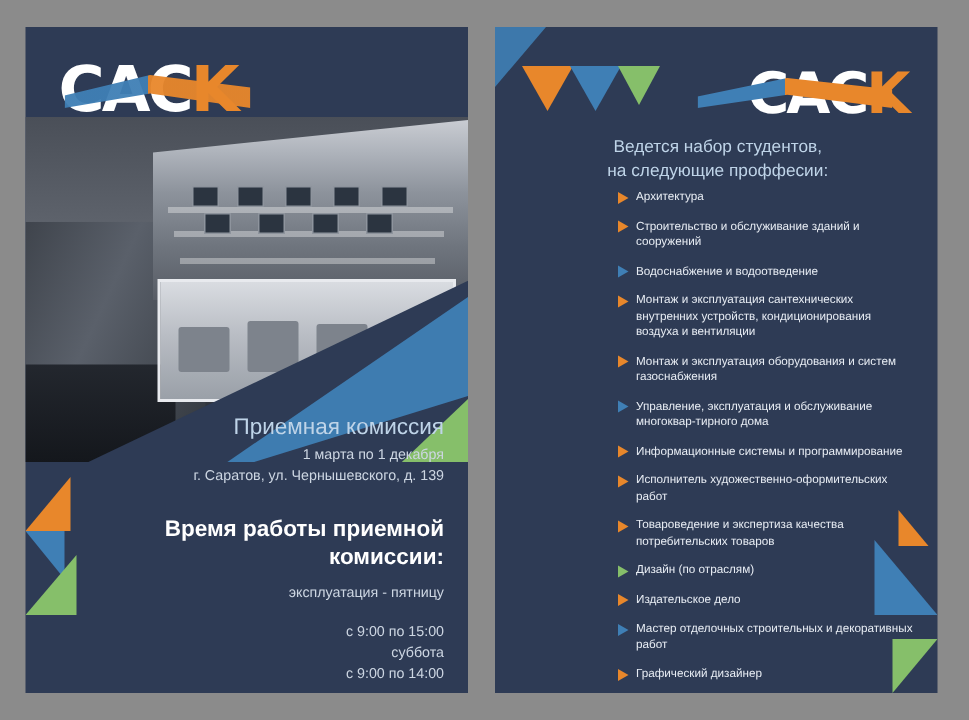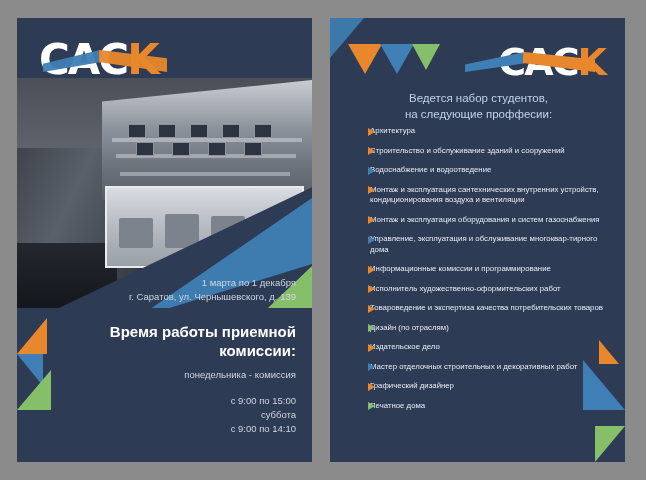--- a/index.html
+++ b/index.html
@@ -245,24 +245,25 @@
     line-height: 16px;
   }
   .list {
     position: absolute;
     left: 38px; top: 108px;
     width: 242px;
   }
   .li {
     position: relative;
     margin-bottom: 9px;
-    padding-left: 2px;
+    padding-left: 12px;
     color: #e8edf4;
     font-size: 7.8px;
     line-height: 10.5px;
+    margin-left: 44px;
   }
   .li .bullet {
     position: absolute;
     left: 0; top: 1.5px;
     width: 0; height: 0;
     border-top: 4px solid transparent;
     border-bottom: 4px solid transparent;
     border-left: 7px solid #e8872b;
   }
   .li.b-blue .bullet { border-left-color: #3f7fb5; }
@@ -337,28 +338,29 @@
     <div class="logo-left">
       <div class="logo-ribbon"></div>
       <div class="logo-text"><span>CAC</span><span class="kcol">K</span></div>
     </div>
 
     <div class="lb-orange tri"></div>
     <div class="lb-blue tri"></div>
     <div class="lb-green tri"></div>
 
     <div class="left-text">
+      <div class="lt-head">Приемная комиссия</div>
       <div class="lt-sub">1 марта по 1 декабря</div>
       <div class="lt-sub">г. Саратов, ул. Чернышевского, д. 139</div>
 
       <div class="lt-head2">Время работы приемной комиссии:</div>
-      <div class="lt-sched">понедельника - комиссия</div>
+      <div class="lt-sched">эксплуатация - пятницу</div>
       <div class="lt-sched" style="margin-top:12px">с 9:00 по 15:00</div>
       <div class="lt-sched" style="margin-top:0">суббота</div>
-      <div class="lt-sched" style="margin-top:0">с 9:00 по 14:10</div>
+      <div class="lt-sched" style="margin-top:0">с 9:00 по 14:00</div>
 
     </div>
   </div>
 
   <div class="flyer-right">
     <div class="rt-blue-top"></div>
     <div class="r-tri-or"></div>
     <div class="r-tri-bl"></div>
     <div class="r-tri-gr"></div>
 
@@ -372,21 +374,21 @@
       <div>на следующие проффесии:</div>
     </div>
 
     <div class="list">
       <div class="li"><span class="bullet"></span><span>Архитектура</span></div>
       <div class="li"><span class="bullet"></span><span>Строительство и обслуживание зданий и сооружений</span></div>
       <div class="li b-blue"><span class="bullet"></span><span>Водоснабжение и водоотведение</span></div>
       <div class="li"><span class="bullet"></span><span>Монтаж и эксплуатация сантехнических внутренних устройств, кондиционирования воздуха и вентиляции</span></div>
       <div class="li"><span class="bullet"></span><span>Монтаж и эксплуатация оборудования и систем газоснабжения</span></div>
       <div class="li b-blue"><span class="bullet"></span><span>Управление, эксплуатация и обслуживание многоквар-тирного дома</span></div>
-      <div class="li"><span class="bullet"></span><span>Информационные комиссии и программирование</span></div>
+      <div class="li"><span class="bullet"></span><span>Информационные системы и программирование</span></div>
       <div class="li"><span class="bullet"></span><span>Исполнитель художественно-оформительских работ</span></div>
       <div class="li"><span class="bullet"></span><span>Товароведение и экспертиза качества потребительских товаров</span></div>
       <div class="li b-green"><span class="bullet"></span><span>Дизайн (по отраслям)</span></div>
       <div class="li"><span class="bullet"></span><span>Издательское дело</span></div>
       <div class="li b-blue"><span class="bullet"></span><span>Мастер отделочных строительных и декоративных работ</span></div>
       <div class="li"><span class="bullet"></span><span>Графический дизайнер</span></div>
       <div class="li b-green"><span class="bullet"></span><span>Печатное дома</span></div>
     </div>
 
     <div class="rb-orange tri"></div>

